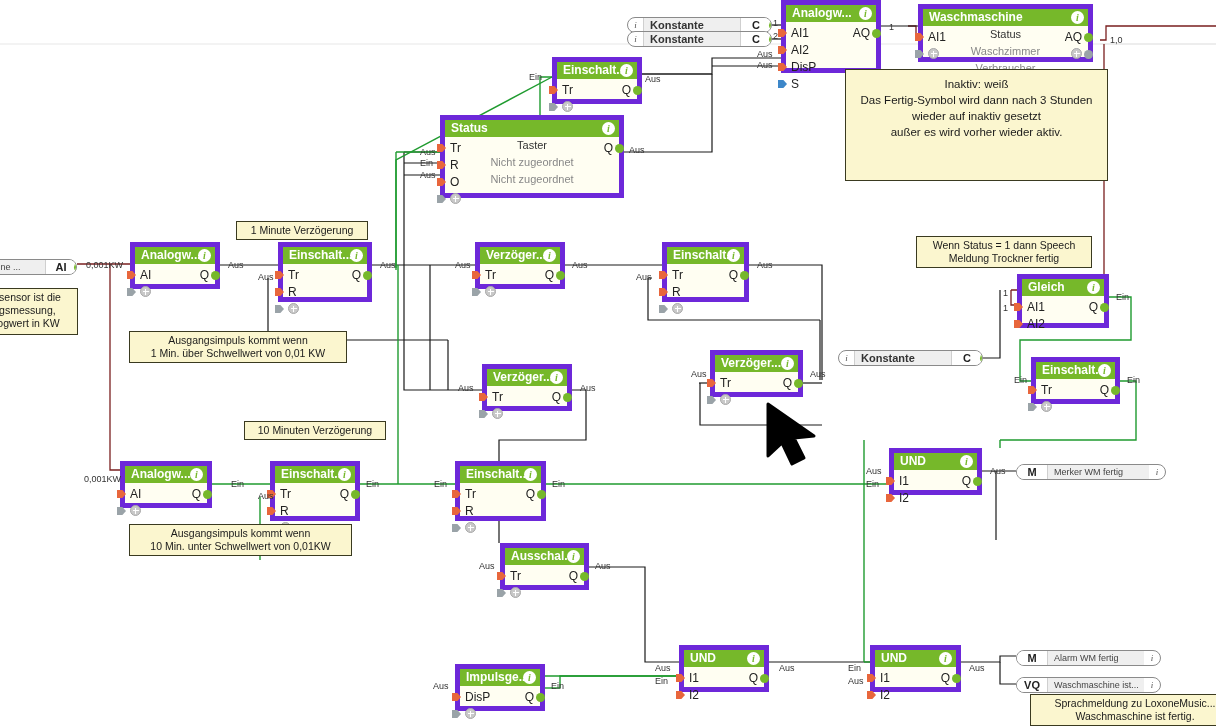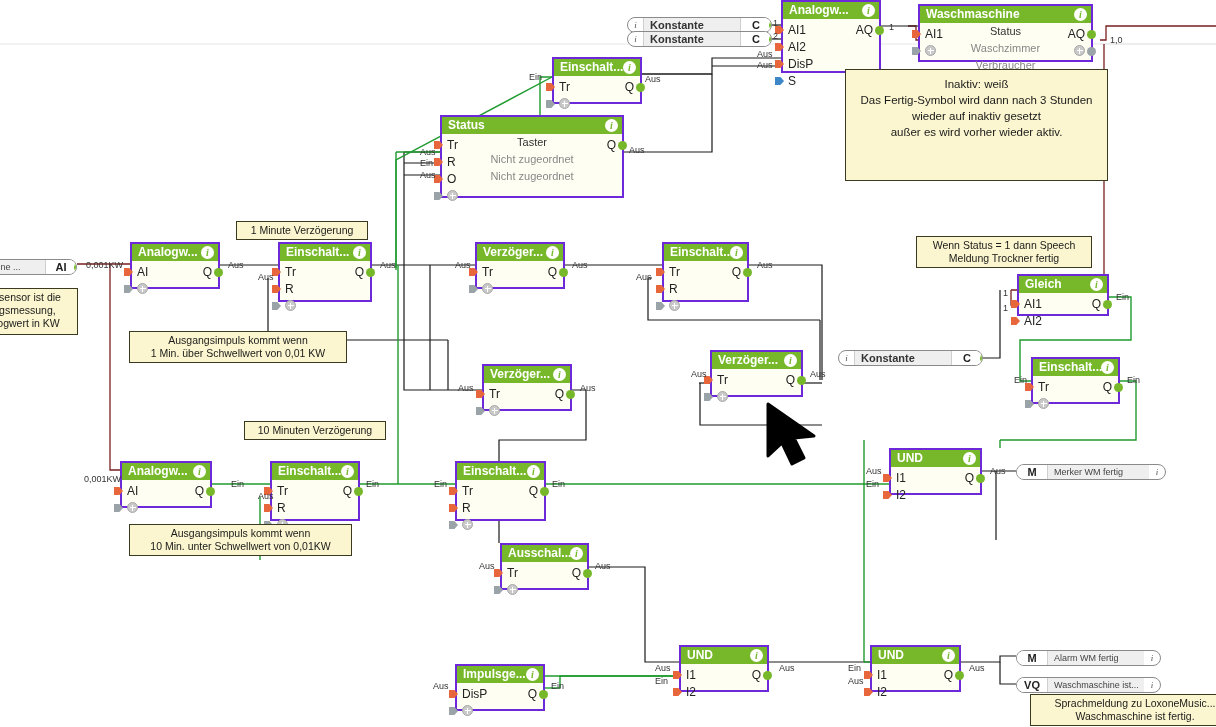--- a/index.html
+++ b/index.html
@@ -2,21 +2,21 @@
 <html><head>
 <meta charset="utf-8">
 <style>
   html,body{margin:0;padding:0;background:#ffffff;}
   body{width:1216px;height:727px;position:relative;overflow:hidden;
        font-family:"Liberation Sans","DejaVu Sans",sans-serif;}
   #canvas{position:absolute;left:0;top:0;width:1216px;height:727px;}
   #wires{position:absolute;left:0;top:0;width:1216px;height:727px;pointer-events:none;}
 
   
-  .blk{position:absolute;background:#fffef2;border:2px solid #6d28d9;box-sizing:border-box;}
+  .blk{position:absolute;background:#fffef2;border:5px solid #6d28d9;box-sizing:border-box;}
   .blk .hdr{height:17px;background:#76b82a;color:#ffffff;font-size:12px;font-weight:bold;
             padding:1px 4px 0 6px;box-sizing:border-box;position:relative;overflow:hidden;
             white-space:nowrap;}
   .blk .info{position:absolute;right:4px;top:2px;width:13px;height:13px;border-radius:50%;
              background:#ffffff;color:#76b82a;font-size:10px;font-weight:bold;line-height:13px;
              text-align:center;font-style:italic;font-family:"Liberation Serif",serif;}
   .blk .body{position:relative;height:calc(100% - 17px);font-size:12px;color:#222;}
   .blk .pin-in{position:absolute;left:5px;font-size:12px;color:#222;}
   .blk .pin-out{position:absolute;right:6px;font-size:12px;color:#222;}
   .blk .ctr{position:absolute;left:0;right:0;text-align:center;font-size:11px;color:#888;}
@@ -273,21 +273,21 @@
           <div class="pin-in" style="top: 4px;">Tr</div>
           <div class="nub in" style="left: -8px; top: 7px;"></div>
           <div class="pin-in" style="top: 21px;">R</div>
           <div class="nub in" style="left: -8px; top: 24px;"></div>
           <div class="pin-out" style="top: 4px;">Q</div>
           <div class="nub out" style="right: -5px; top: 7px;"></div>
           <div class="plus" style="left: 5px; top: 39px;"></div>
           <div class="nub in grey" style="left: -8px; top: 41px;"></div>
         </div>
       </div>
-      <div class="blk" style="left: 1017px; top: 274px; width: 92px; height: 42px;">
+      <div class="blk" style="left: 1017px; top: 274px; width: 92px; height: 54px;">
         <div class="hdr">Gleich<span class="info">i</span></div>
         <div class="body">
           <div class="pin-in" style="top: 4px;">AI1</div>
           <div class="nub in" style="left: -8px; top: 7px;"></div>
           <div class="pin-in" style="top: 21px;">AI2</div>
           <div class="nub in" style="left: -8px; top: 24px;"></div>
           <div class="pin-out" style="top: 4px;">Q</div>
           <div class="nub out" style="right: -5px; top: 7px;"></div>
         </div>
       </div>

